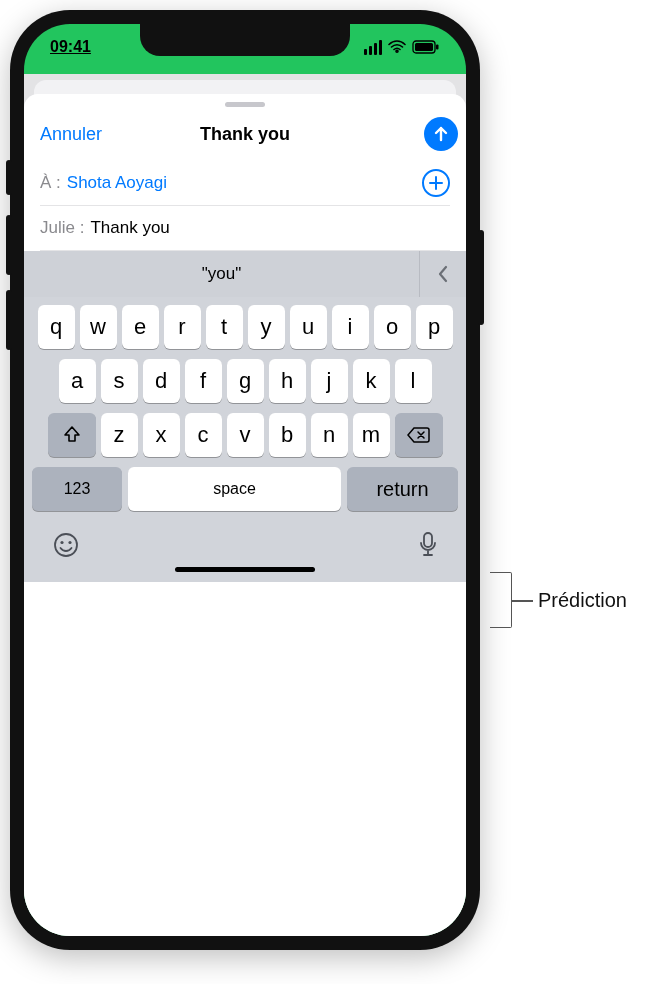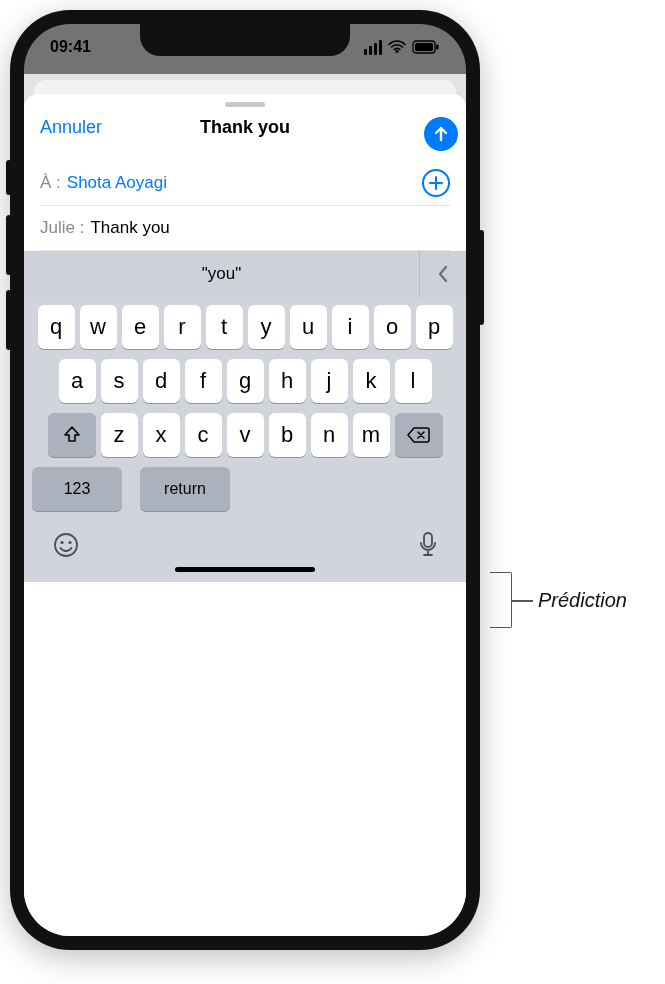--- a/index.html
+++ b/index.html
@@ -27,24 +27,25 @@
     box-shadow: 0 8px 30px rgba(0,0,0,0.25);
   }
   .side-btn { position:absolute; background:#111; border-radius:4px; }
   .side-btn.left1 { left:-4px; top:150px; width:6px; height:35px; }
   .side-btn.left2 { left:-4px; top:205px; width:6px; height:60px; }
   .side-btn.left3 { left:-4px; top:280px; width:6px; height:60px; }
   .side-btn.right1 { right:-4px; top:220px; width:6px; height:95px; }
   .screen {
     width: 100%;
     height: 100%;
-    background: #737373;
+    background: #22c55e;
     border-radius: 46px;
     overflow: hidden;
     position: relative;
+    text-decoration: underline;
   }
   .notch {
     position: absolute;
     top: 0; left: 50%;
     transform: translateX(-50%);
     width: 210px; height: 32px;
     background: #111;
     border-bottom-left-radius: 20px;
     border-bottom-right-radius: 20px;
     z-index: 50;
@@ -78,21 +79,21 @@
     position:absolute; top:70px; left:0; right:0; bottom:0;
     background:#fff;
     border-radius: 14px 14px 0 0;
     display:flex; flex-direction:column;
   }
   .grabber {
     width:40px; height:5px; background:#c7c7cc; border-radius:3px;
     margin: 8px auto 4px auto;
   }
   .nav-bar {
-    display:flex; justify-content:space-between;
+    display:flex; align-items:center; justify-content:space-between;
     padding: 6px 8px 10px 16px;
     position:relative;
   }
   .nav-cancel { color:#007aff; font-size:18px; }
   .nav-title { font-weight:600; font-size:18px; position:absolute; left:50%; transform:translateX(-50%); }
   .nav-send {
     width:34px; height:34px; border-radius:50%; background:#007aff;
     display:flex; align-items:center; justify-content:center;
   }
   .fields { padding: 0 16px; }
@@ -147,23 +148,23 @@
     display:flex; align-items:center; justify-content:center;
     font-size:22px;
     box-shadow: 0 1px 0 rgba(0,0,0,0.3);
   }
   .key.func {
     background:#acb2bd; width:48px;
   }
   .key.func svg { stroke:#000; }
   .key.wide { width:110px; font-size:16px; }
   .key.space { flex:1; font-size:16px; }
-  .key.ret { width:90px; font-size:16px; }
+  .key.ret { width:111px; font-size:20px; }
   .kb-bottom {
-    display:flex; gap:18px; padding: 0 4px; margin-bottom:10px;
+    display:flex; gap:6px; padding: 0 4px; margin-bottom:10px;
   }
   .kb-toolbar {
     display:flex; justify-content:space-between; align-items:center;
     padding: 6px 28px 0 28px;
     color:#4b4f57;
   }
   .home-indicator {
     width:140px; height:5px; background:#000; border-radius:3px;
     margin: 8px auto 0 auto;
   }
@@ -175,21 +176,21 @@
   .bracket {
     width:22px; height:56px; border:1.5px solid #555; border-left:none;
     border-top-right-radius:2px; border-bottom-right-radius:2px;
     position:relative;
     margin-right:0;
   }
   .bracket::after {
     content:""; position:absolute; right:-22px; top:50%; width:22px; height:1.5px;
     background:#555;
   }
-  .callout-label { margin-left:26px; font-size:20px; color:#111;font-style:italic; }
+  .callout-label { margin-left:26px; font-size:20px; color:#111; }
 </style>
 </head>
 <body>
 
 <div class="stage">
   <div class="phone-frame">
     <div class="side-btn left1"></div>
     <div class="side-btn left2"></div>
     <div class="side-btn left3"></div>
     <div class="side-btn right1"></div>
@@ -302,20 +303,21 @@
               <div class="key">m</div>
               <div class="key func">
                 <svg width="24" height="18" viewBox="0 0 24 18">
                     <path d="M7 2h13a2 2 0 012 2v10a2 2 0 01-2 2H7l-6-7 6-7z" fill="none" stroke="#000" stroke-width="1.5"></path>
                     <path d="M11 6l6 6M17 6l-6 6" stroke="#000" stroke-width="1.5" stroke-linecap="round"></path>
                   </svg>
               </div>
             </div>
             <div class="kb-bottom">
               <div class="key func wide" style="width:90px">123</div>
+              <div class="key space">space</div>
               <div class="key func ret">return</div>
             </div>
           </div>
 
           <div class="kb-toolbar">
             <span class="smiley-icon">
               <svg width="28" height="28" viewBox="0 0 28 28">
                   <circle cx="14" cy="14" r="11" fill="none" stroke="#4b4f57" stroke-width="1.8"></circle>
                   <circle cx="10" cy="11.5" r="1.6" fill="#4b4f57"></circle>
                   <circle cx="18" cy="11.5" r="1.6" fill="#4b4f57"></circle>

